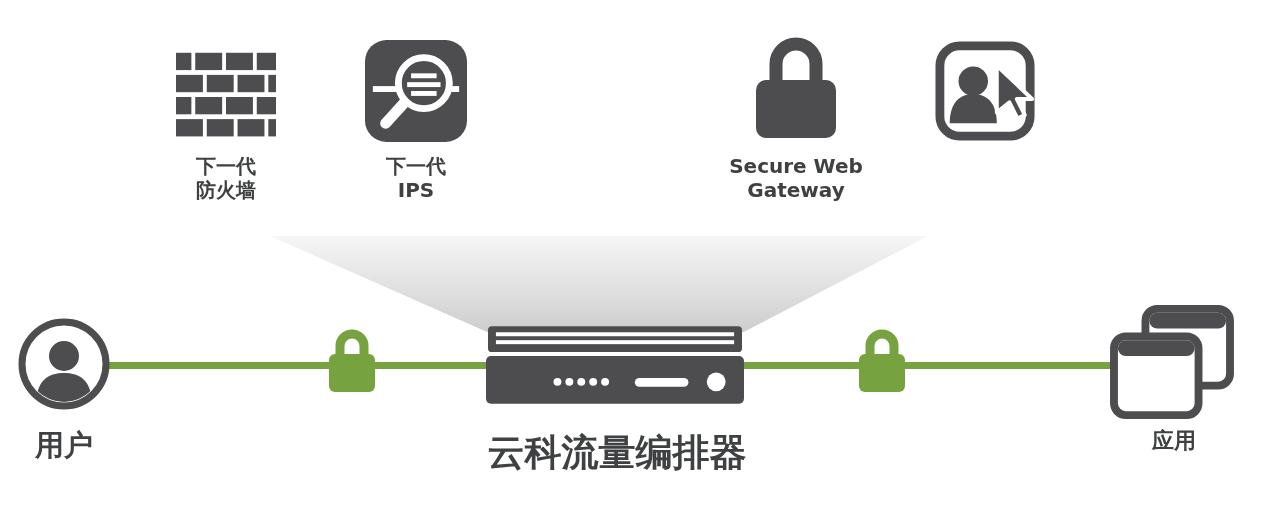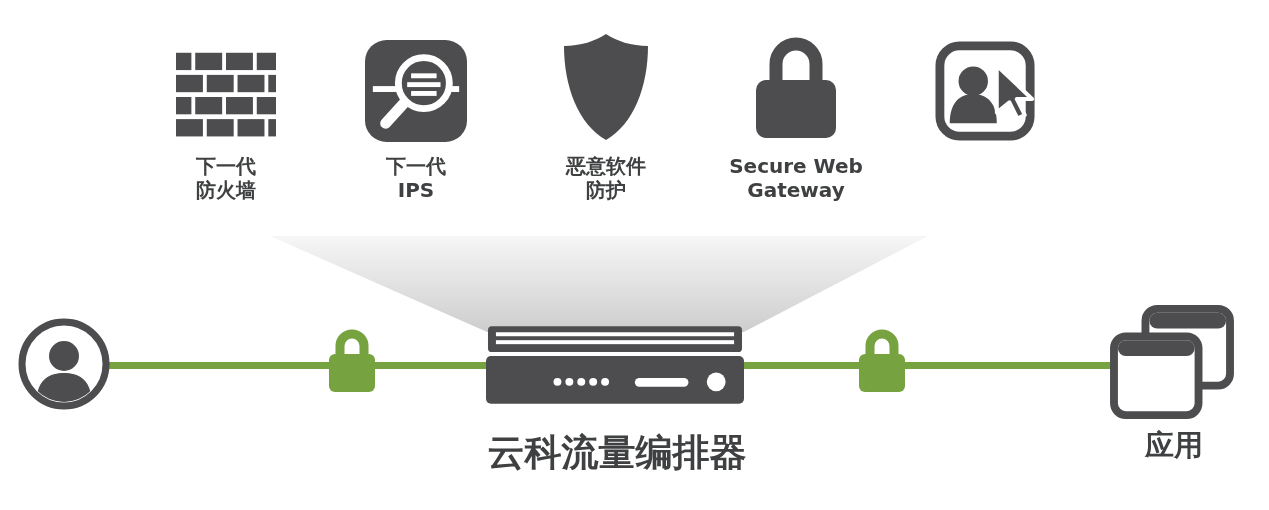--- a/index.html
+++ b/index.html
@@ -79,21 +79,21 @@
 
   .node-label{
     position:absolute;
     font-weight:bold;
     color:var(--text);
     text-align:center;
     z-index:2;
   }
   .label-user{left:8px; top:426px; width:112px; font-size:29px;}
   .label-orchestrator{left:387px; top:428px; width:460px; font-size:37px;}
-  .label-apps{left:1110px; top:426px; width:128px; font-size:29px;}
+  .label-apps{left:1110px; top:426px; width:128px; font-size:22px;}
 
   
   .f-dark{fill:var(--dark);}
   .s-dark{stroke:var(--dark);}
   .f-white{fill:#ffffff;}
   .s-white{stroke:#ffffff;}
   .f-green{fill:var(--green);}
   .s-green{stroke:var(--green);}
   .f-none{fill:none;}
 </style>
@@ -142,29 +142,20 @@
         <circle cx="60" cy="44" r="26" class="f-dark s-white" stroke-width="7"></circle>
         <rect x="47" y="34" width="26" height="5" class="f-white"></rect>
         <rect x="43" y="43" width="34" height="5" class="f-white"></rect>
         <rect x="47" y="52" width="26" height="5" class="f-white"></rect>
       </svg>
     </div>
     <div class="service-label">下一代
 IPS</div>
   </div>
 
-  <div class="service svc-3">
-    <div class="icon-box">
-      <svg width="96" height="112" viewBox="0 0 96 112">
-        <path class="f-dark" d="M48 4 C38 11 22 16 6 16 C6 56 20 94 48 110 C76 94 90 56 90 16 C74 16 58 11 48 4 Z"></path>
-      </svg>
-    </div>
-    <div class="service-label">恶意软件
-防护</div>
-  </div>
 
   <div class="service svc-4">
     <div class="icon-box">
       <svg width="92" height="108" viewBox="0 0 92 108">
         <path class="f-none s-dark" stroke-width="13" d="M26 50 V30 a20 20 0 0 1 40 0 V50"></path>
         <rect x="6" y="46" width="80" height="58" rx="10" class="f-dark"></rect>
       </svg>
     </div>
     <div class="service-label">Secure Web
 Gateway</div>
@@ -228,16 +219,17 @@
 
   <div class="node node-apps">
     <svg width="128" height="118" viewBox="0 0 130 120">
       <rect x="38" y="6" width="86" height="78" rx="12" class="f-white s-dark" stroke-width="8"></rect>
       <rect x="42" y="10" width="78" height="16" rx="8" class="f-dark"></rect>
       <rect x="6" y="34" width="86" height="80" rx="12" class="f-white s-dark" stroke-width="8"></rect>
       <rect x="10" y="38" width="78" height="16" rx="8" class="f-dark"></rect>
     </svg>
   </div>
 
+  <div class="node-label label-user">用户</div>
   <div class="node-label label-orchestrator">云科流量编排器</div>
   <div class="node-label label-apps">应用</div>
 
 </div>
 
 </body></html>

